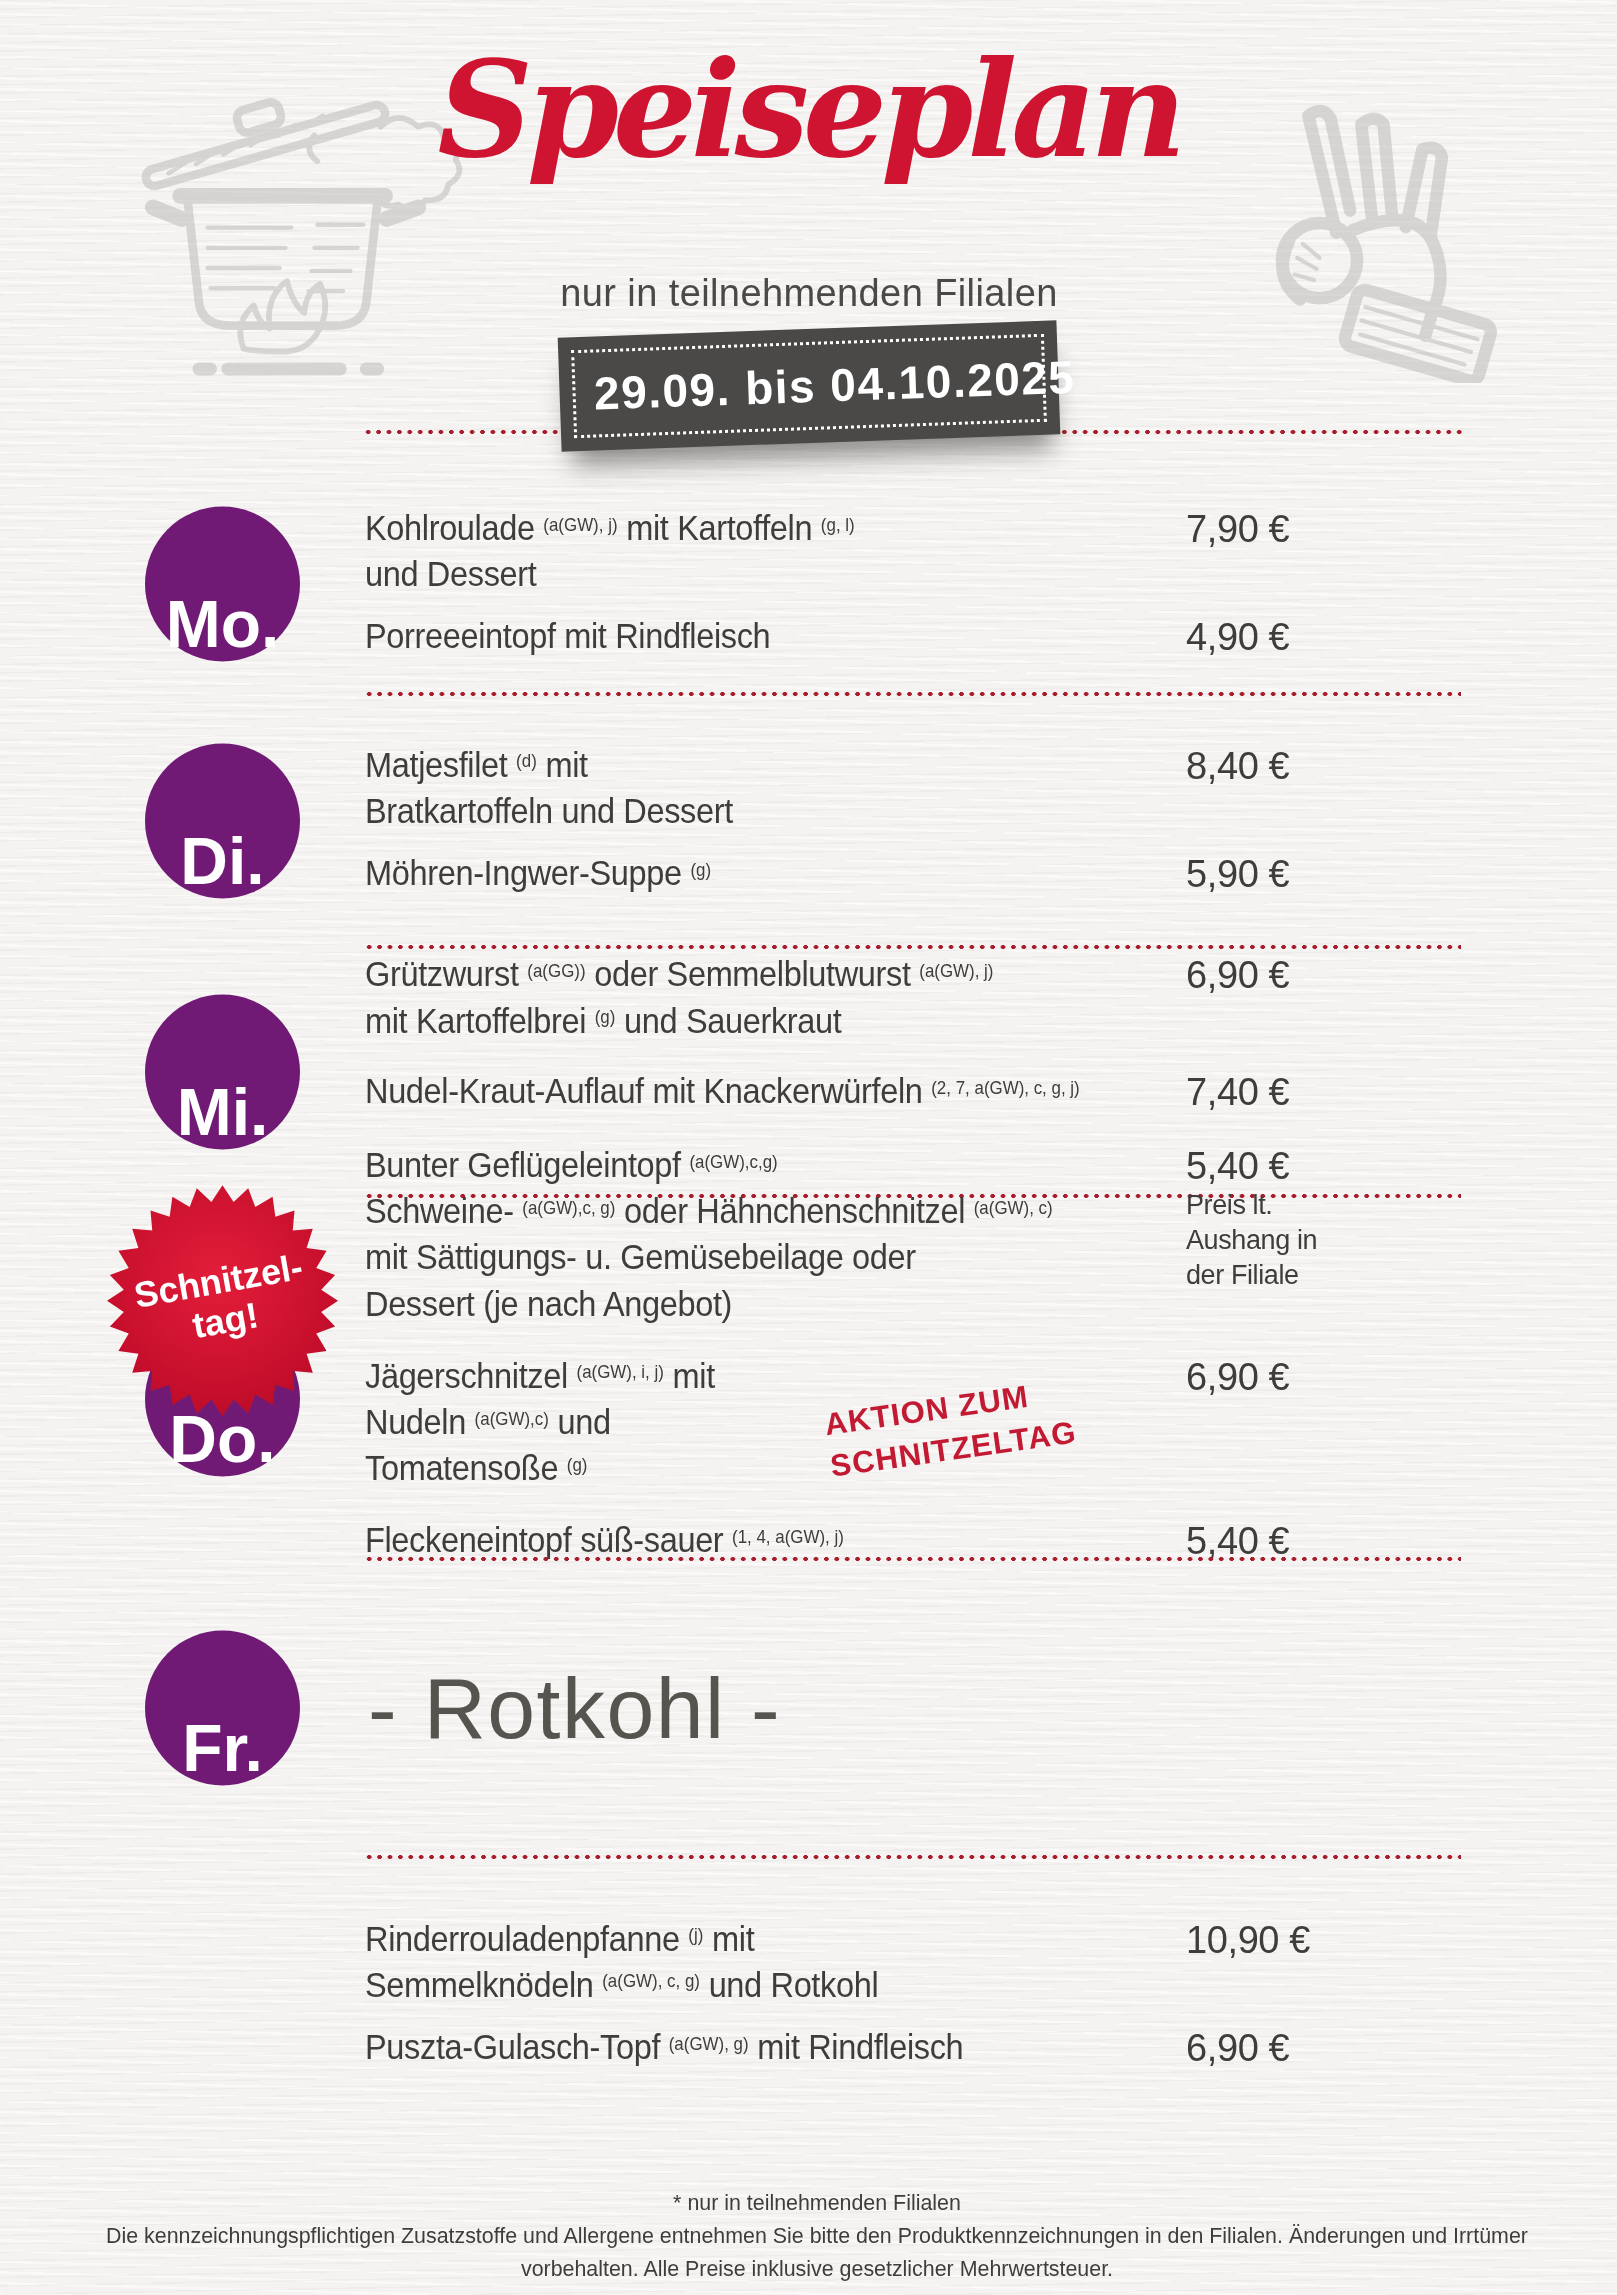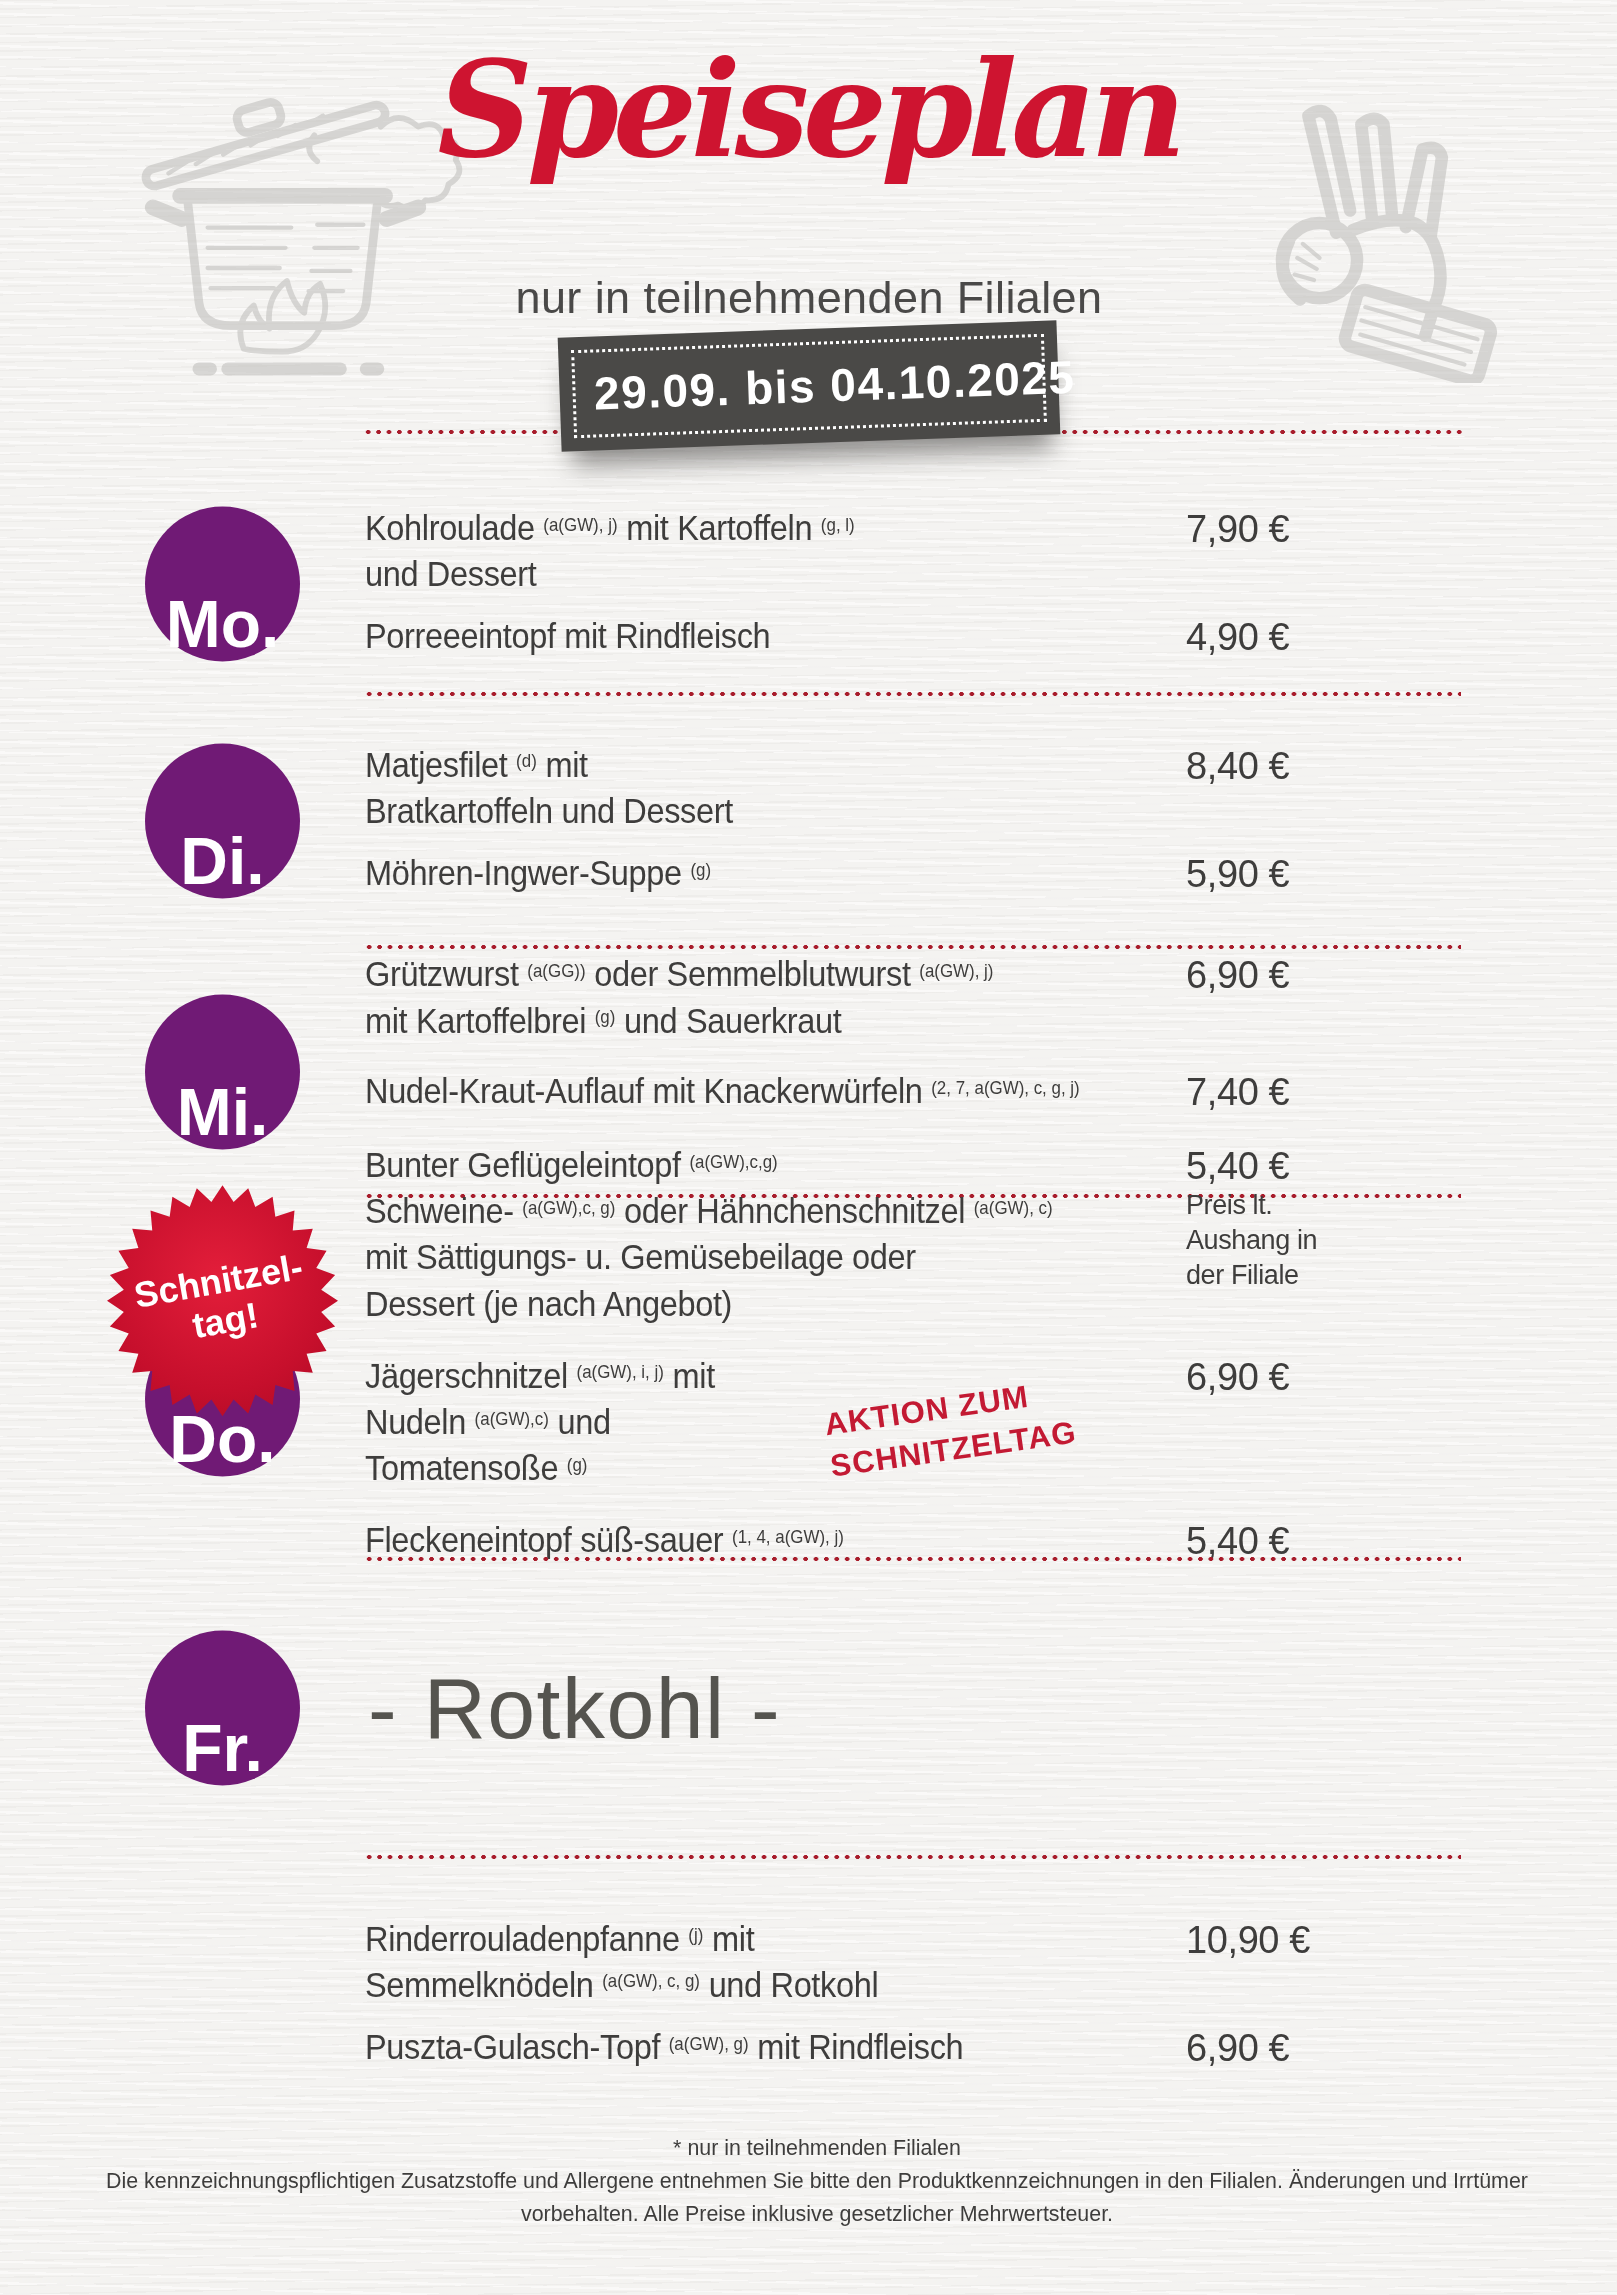--- a/index.html
+++ b/index.html
@@ -17,21 +17,21 @@
   .deco{position:absolute;opacity:.55;}
   .deco-pot{left:98px;top:70px;width:375px;height:321px;}
   .deco-hand{right:66px;top:77px;width:337px;height:306px;}
   .title{
     position:absolute;top:37px;left:0;width:100%;text-align:center;
     font-family:"DejaVu Serif",serif;font-style:italic;font-weight:bold;
     font-size:132px;line-height:1.1;color:#ce1430;letter-spacing:-6.1px;
   }
   .subtitle{
     position:absolute;top:272px;left:0;width:100%;text-align:center;
-    font-size:45px;color:#4a4948;letter-spacing:0.4px;
+    font-size:38px;color:#4a4948;letter-spacing:0.4px;
   }
   .header-sep{position:absolute;top:428px;left:363px;width:1099px;}
   .sepline{
     height:7.7px;
     background-image:radial-gradient(circle,#a81c2b 2.1px,rgba(0,0,0,0) 2.4px);
     background-size:10.4px 7.7px;background-repeat:repeat-x;background-position:0 50%;
   }
   .banner{
     position:absolute;top:329px;left:50%;
     transform:translateX(-50%) rotate(-2deg);
@@ -77,21 +77,21 @@
     line-height:1.12;text-align:center;white-space:pre-line;letter-spacing:0;
   }
   .aktion{
     width:360px;margin-top:26px;transform:rotate(-8deg);
     color:#c31a33;font-weight:bold;font-size:31px;line-height:1.35;
     letter-spacing:1.1px;white-space:pre-line;
   }
   
   .feiertag{font-size:86px;color:#55544f;letter-spacing:1.5px;margin-left:3.1px;}
   
-  .footer{text-align:center;font-size:21.4px;line-height:1.55;color:#3e3d3c;padding-left:16px;}
+  .footer{margin-top:55px;text-align:center;font-size:21.4px;line-height:1.55;color:#3e3d3c;padding-left:16px;}
   .footer-disclaimer{max-width:1461px;margin:0 auto;}
   svg .sk{stroke:#bdbcb9;fill:none;stroke-linecap:round;stroke-linejoin:round;}
 </style>
 </head>
 <body>
 
 <div class="header">
 
   <svg class="deco deco-pot" viewBox="0 0 260 220">
     <g class="sk" stroke-width="6">

